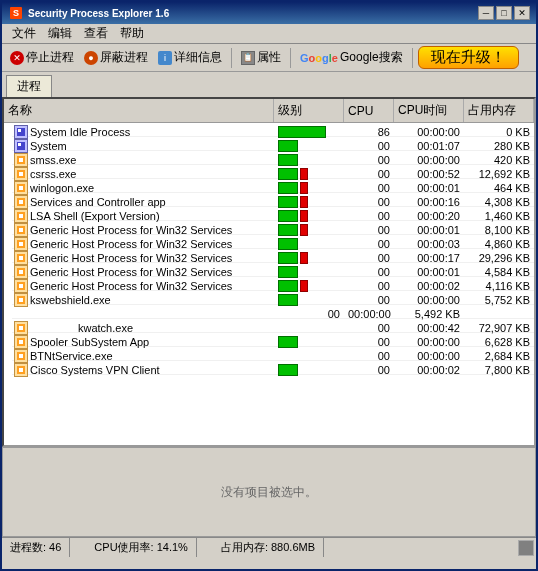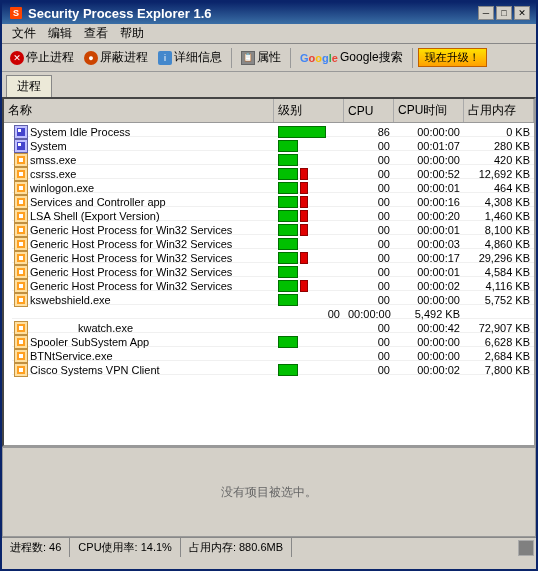--- a/index.html
+++ b/index.html
@@ -23,21 +23,21 @@
     .title-bar-icon {
       width: 16px;
       height: 16px;
       margin-right: 4px;
       display: inline-flex;
       align-items: center;
       justify-content: center;
     }
     .title-bar-text {
       flex: 1;
-      font-size: 13px;
+      font-size: 10px;
       font-weight: bold;
     }
     .title-bar-buttons {
       display: flex;
       gap: 2px;
     }
     .title-bar-btn {
       width: 16px;
       height: 14px;
       background: #d4d0c8;
@@ -182,35 +182,36 @@
       font-size: 12px;
       color: #666;
     }
     .status-bar {
       background: #d4d0c8;
       border-top: 1px solid #888;
       display: flex;
       align-items: center;
       height: 20px;
       font-size: 11px;
+      gap: 16px;
     }
     .status-segment {
       padding: 2px 8px;
       border-right: 1px solid #888;
       height: 100%;
       display: flex;
       align-items: center;
     }
     .upgrade-btn {
       background: linear-gradient(to bottom, #ffe000, #ffa000);
       border: 1px solid #c06000;
-      padding: 1px 6px;
-      font-size: 11px;
+      padding: 1px 12px;
+      font-size: 15px;
       cursor: pointer;
-      border-radius: 0;
+      border-radius: 6px;
     }
   </style>
 </head>
 <body>
 
 <div style="width:538px;height:571px;display:flex;flex-direction:column;border:2px solid #0a246a;">
 
   <div class="title-bar">
     <span class="title-bar-icon">
       <svg width="14" height="14" viewBox="0 0 14 14">

